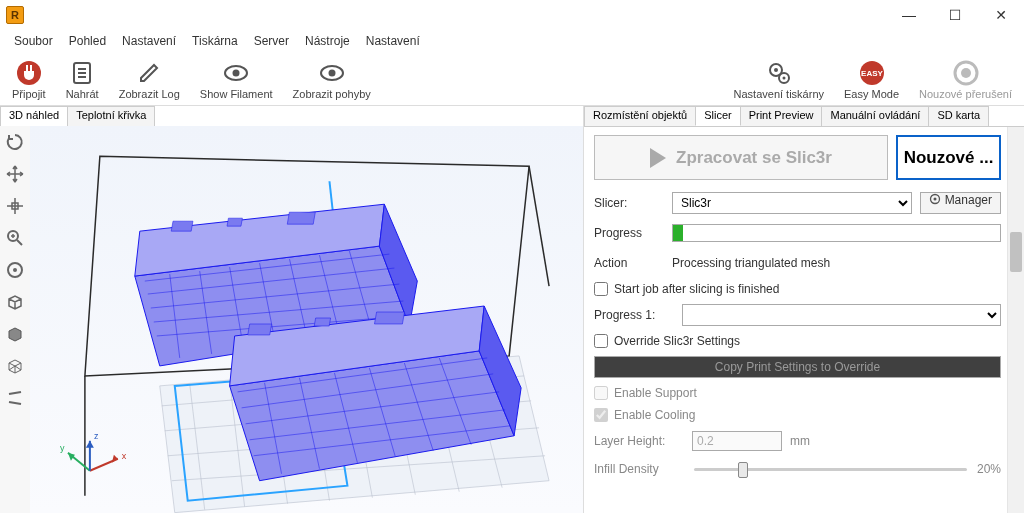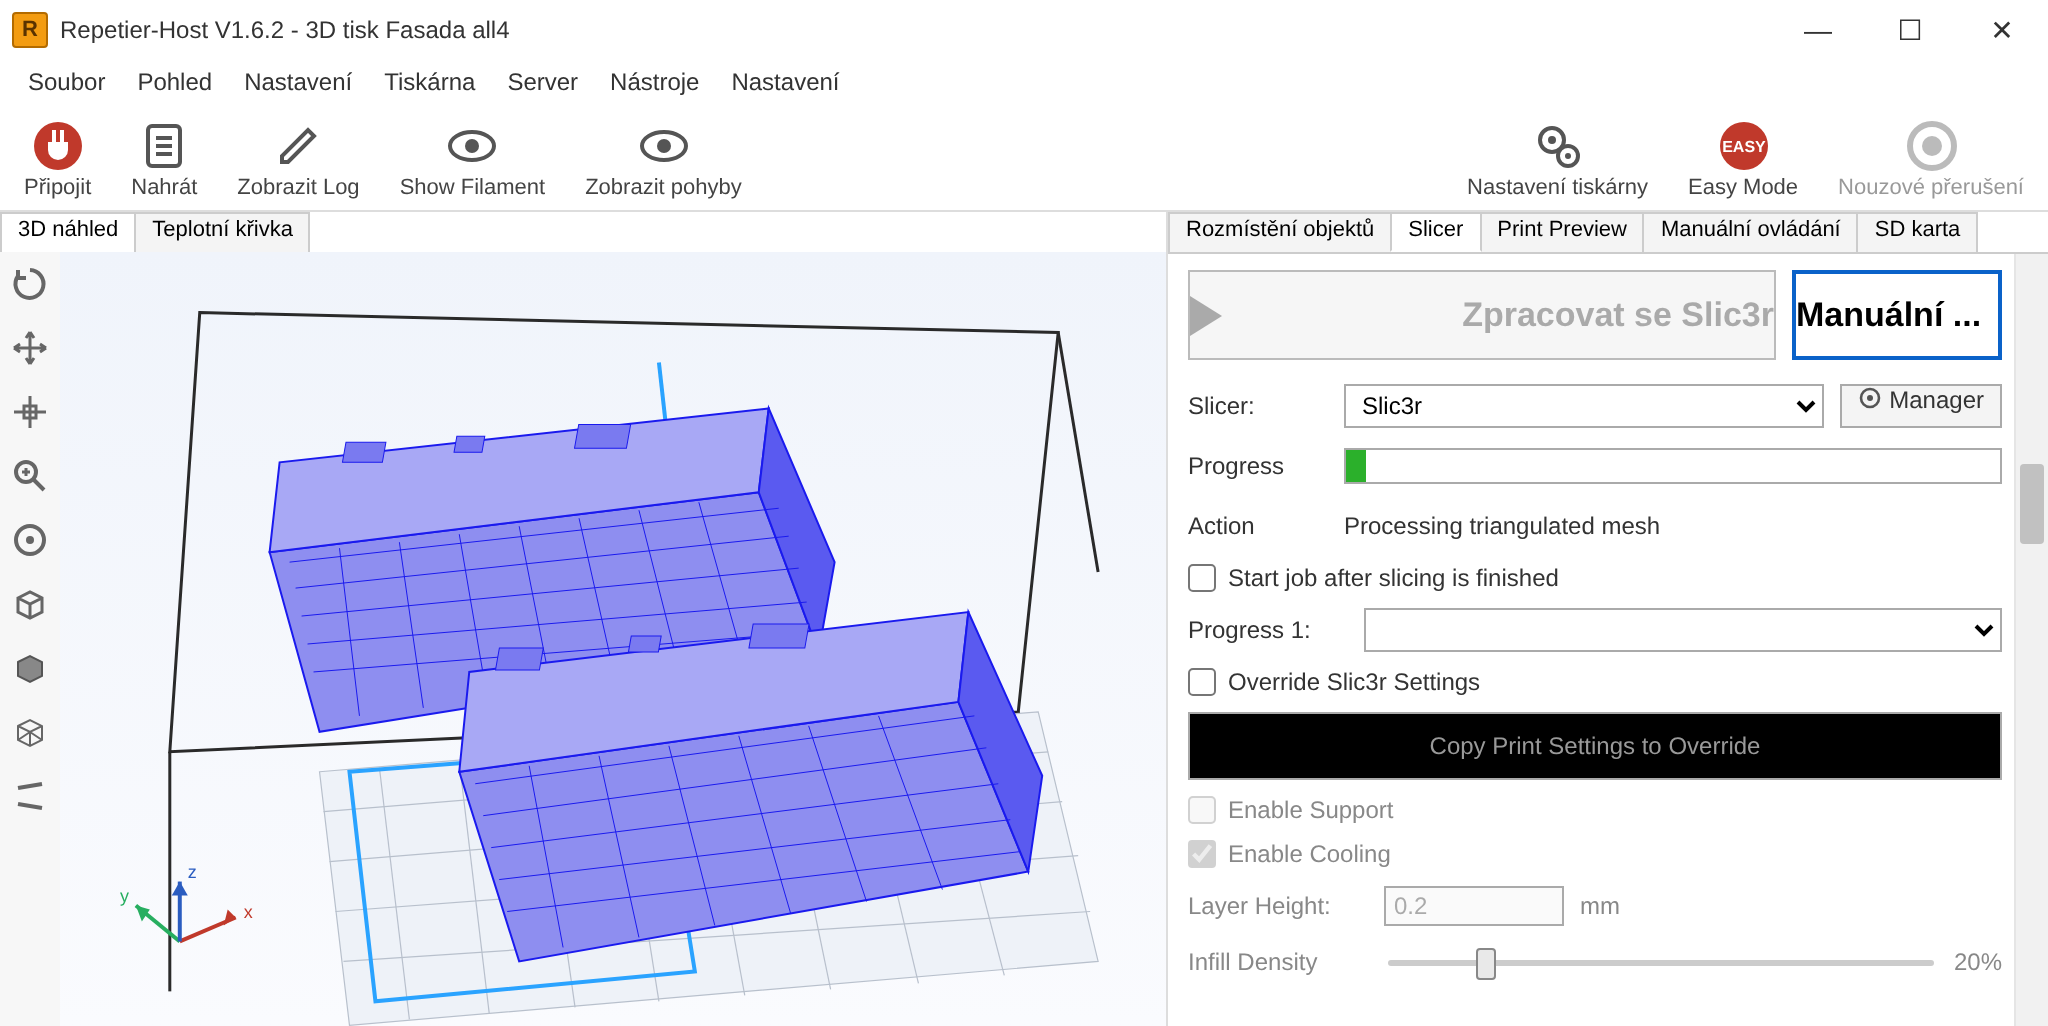--- a/index.html
+++ b/index.html
@@ -46,54 +46,53 @@
   .right { flex: 1; display: flex; flex-direction: column; }
   .right-tabs { height: 20px; display: flex; font-size: 11px; }
   .right-tabs .tab { padding: 2px 8px; border: 1px solid #ccc; border-bottom: none; background: #f4f4f4; margin-right: -1px; white-space: nowrap; }
   .right-tabs .tab.active { background: #fff; border-bottom: 1px solid #fff; position: relative; z-index: 1; }
   .right-body { flex: 1; border-top: 1px solid #ccc; position: relative; display: flex; }
   .right-content { flex: 1; padding: 8px 6px 8px 10px; font-size: 12px; color: #333; overflow: hidden; }
   .right-scroll { width: 17px; background: #f1f1f1; border-left: 1px solid #e5e5e5; position: relative; }
   .right-scroll .thumb { position: absolute; left: 2px; right: 2px; top: 105px; height: 40px; background: #c1c1c1; border-radius: 2px; }
 
   .action-row { display: flex; gap: 8px; margin-bottom: 12px; }
-  .btn-big { flex: 1; height: 45px; border: 1px solid #bbb; background: #f6f6f6; display: flex; align-items: center; justify-content: space-between; font-size: 17px; font-weight: 600; }
+  .btn-big { flex: 1; height: 45px; border: 1px solid #bbb; background: #f6f6f6; display: flex; align-items: center; justify-content: center; font-size: 17px; font-weight: 600; }
   .btn-big.process { color: #aaa; }
   .btn-big.process .play { width: 0; height: 0; border-left: 16px solid #aaa; border-top: 10px solid transparent; border-bottom: 10px solid transparent; margin-right: 10px; }
   .btn-big.cancel { width: 105px; flex: none; border: 2px solid #0a62c9; color: #000; background:#fff; }
 
   .form-row { display: flex; align-items: center; margin-bottom: 8px; gap: 8px; min-height: 22px; }
   .form-row .lbl { width: 70px; font-size: 12px; }
   .form-row select { flex: 1; height: 22px; font-size: 12px; border: 1px solid #aaa; background: #fff; padding: 0 4px; }
   .form-row .btn { height: 22px; padding: 0 8px; border: 1px solid #aaa; background: #f4f4f4; font-size: 12px; display: flex; align-items: flex-start; gap: 4px; }
   .gear { width: 12px; height: 12px; }
 
   .progress-bar { flex: 1; height: 18px; border: 1px solid #aaa; background: #fff; position: relative; }
   .progress-fill { position: absolute; left: 0; top: 0; bottom: 0; width: 3%; background: #2bb02b; }
 
   .checkbox-row { display: flex; align-items: center; gap: 6px; margin-bottom: 8px; font-size: 12px; }
   .checkbox-row input { width: 14px; height: 14px; }
 
   .section-disabled { color: #888; }
   .section-disabled .btn, .section-disabled input[type=text] { color: #aaa; }
-  .btn-wide { height: 34px; border: 1px solid #aaa; background: #000000; font-size: 12px; display: flex; align-items: center; justify-content: center; margin-bottom: 8px; color: #999; }
+  .btn-wide { height: 22px; border: 1px solid #aaa; background: #404040; font-size: 12px; display: flex; align-items: center; justify-content: center; margin-bottom: 8px; color: #999; }
   input.num { width: 90px; height: 20px; border: 1px solid #aaa; padding: 0 4px; font-size: 12px; }
   .unit { font-size: 12px; }
 
   .slider-row { display: flex; align-items: center; gap: 10px; font-size: 12px; }
   .slider { flex: 1; height: 18px; position: relative; }
   .slider .track { position: absolute; left: 0; right: 0; top: 8px; height: 3px; background: #ccc; border-radius: 2px; }
   .slider .thumb { position: absolute; top: 2px; left: 16%; width: 10px; height: 16px; background: #e9e9e9; border: 1px solid #888; border-radius: 2px; }
 </style>
 </head>
 <body>
 
 <div class="titlebar">
   <div class="app-icon">R</div>
-  <div class="title">Repetier-Host V1.6.2 - 3D tisk Fasada all4</div>
   <div class="spacer"></div>
   <div class="win-btn">—</div>
   <div class="win-btn">☐</div>
   <div class="win-btn">✕</div>
 </div>
 
 <div class="menubar">
   <div class="menu-item">Soubor</div>
   <div class="menu-item">Pohled</div>
   <div class="menu-item">Nastavení</div>
@@ -352,21 +351,21 @@
     </div>
     <div class="right-body">
       <div class="right-content">
 
         <div class="action-row">
           <div class="btn-big process">
             <div class="play"></div>
             <span>Zpracovat se Slic3r</span>
           </div>
           <div class="btn-big cancel">
-            <span>Manuální ...</span>
+            <span>Nouzové ...</span>
           </div>
         </div>
 
         <div class="form-row">
           <div class="lbl">Slicer:</div>
           <select>
             <option>Slic3r</option>
           </select>
           <div class="btn">
             <svg class="gear" viewBox="0 0 12 12">

